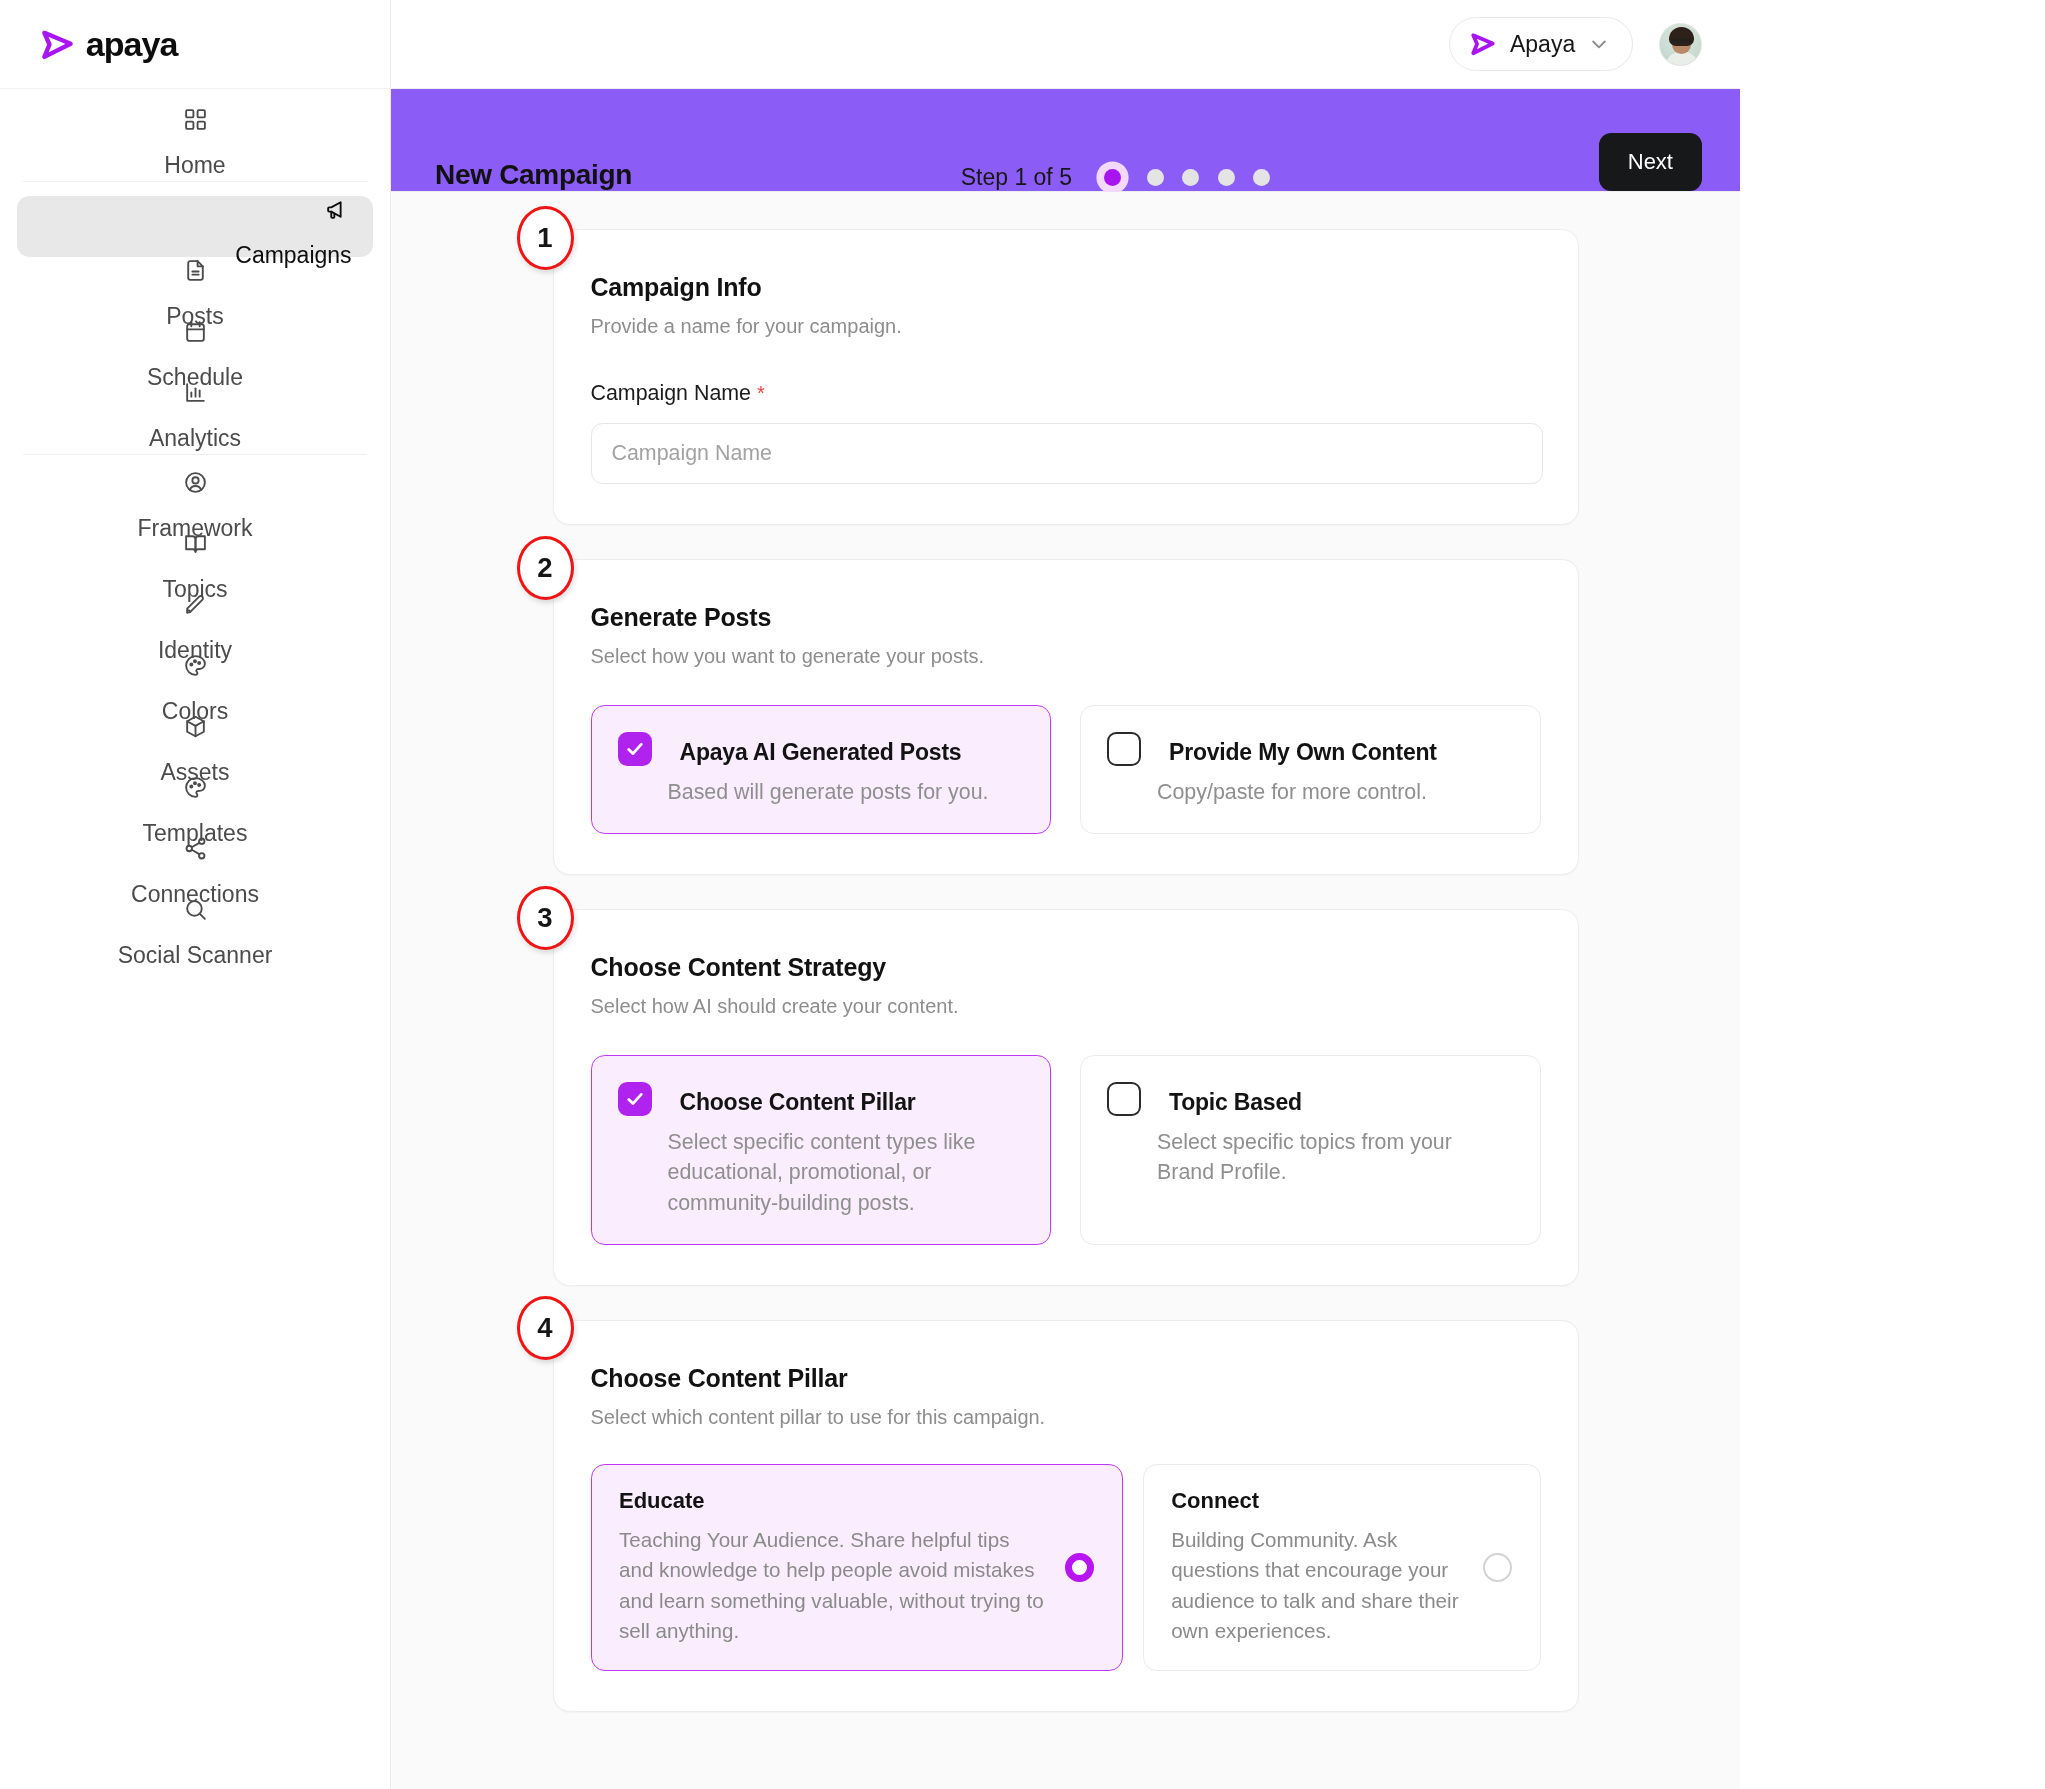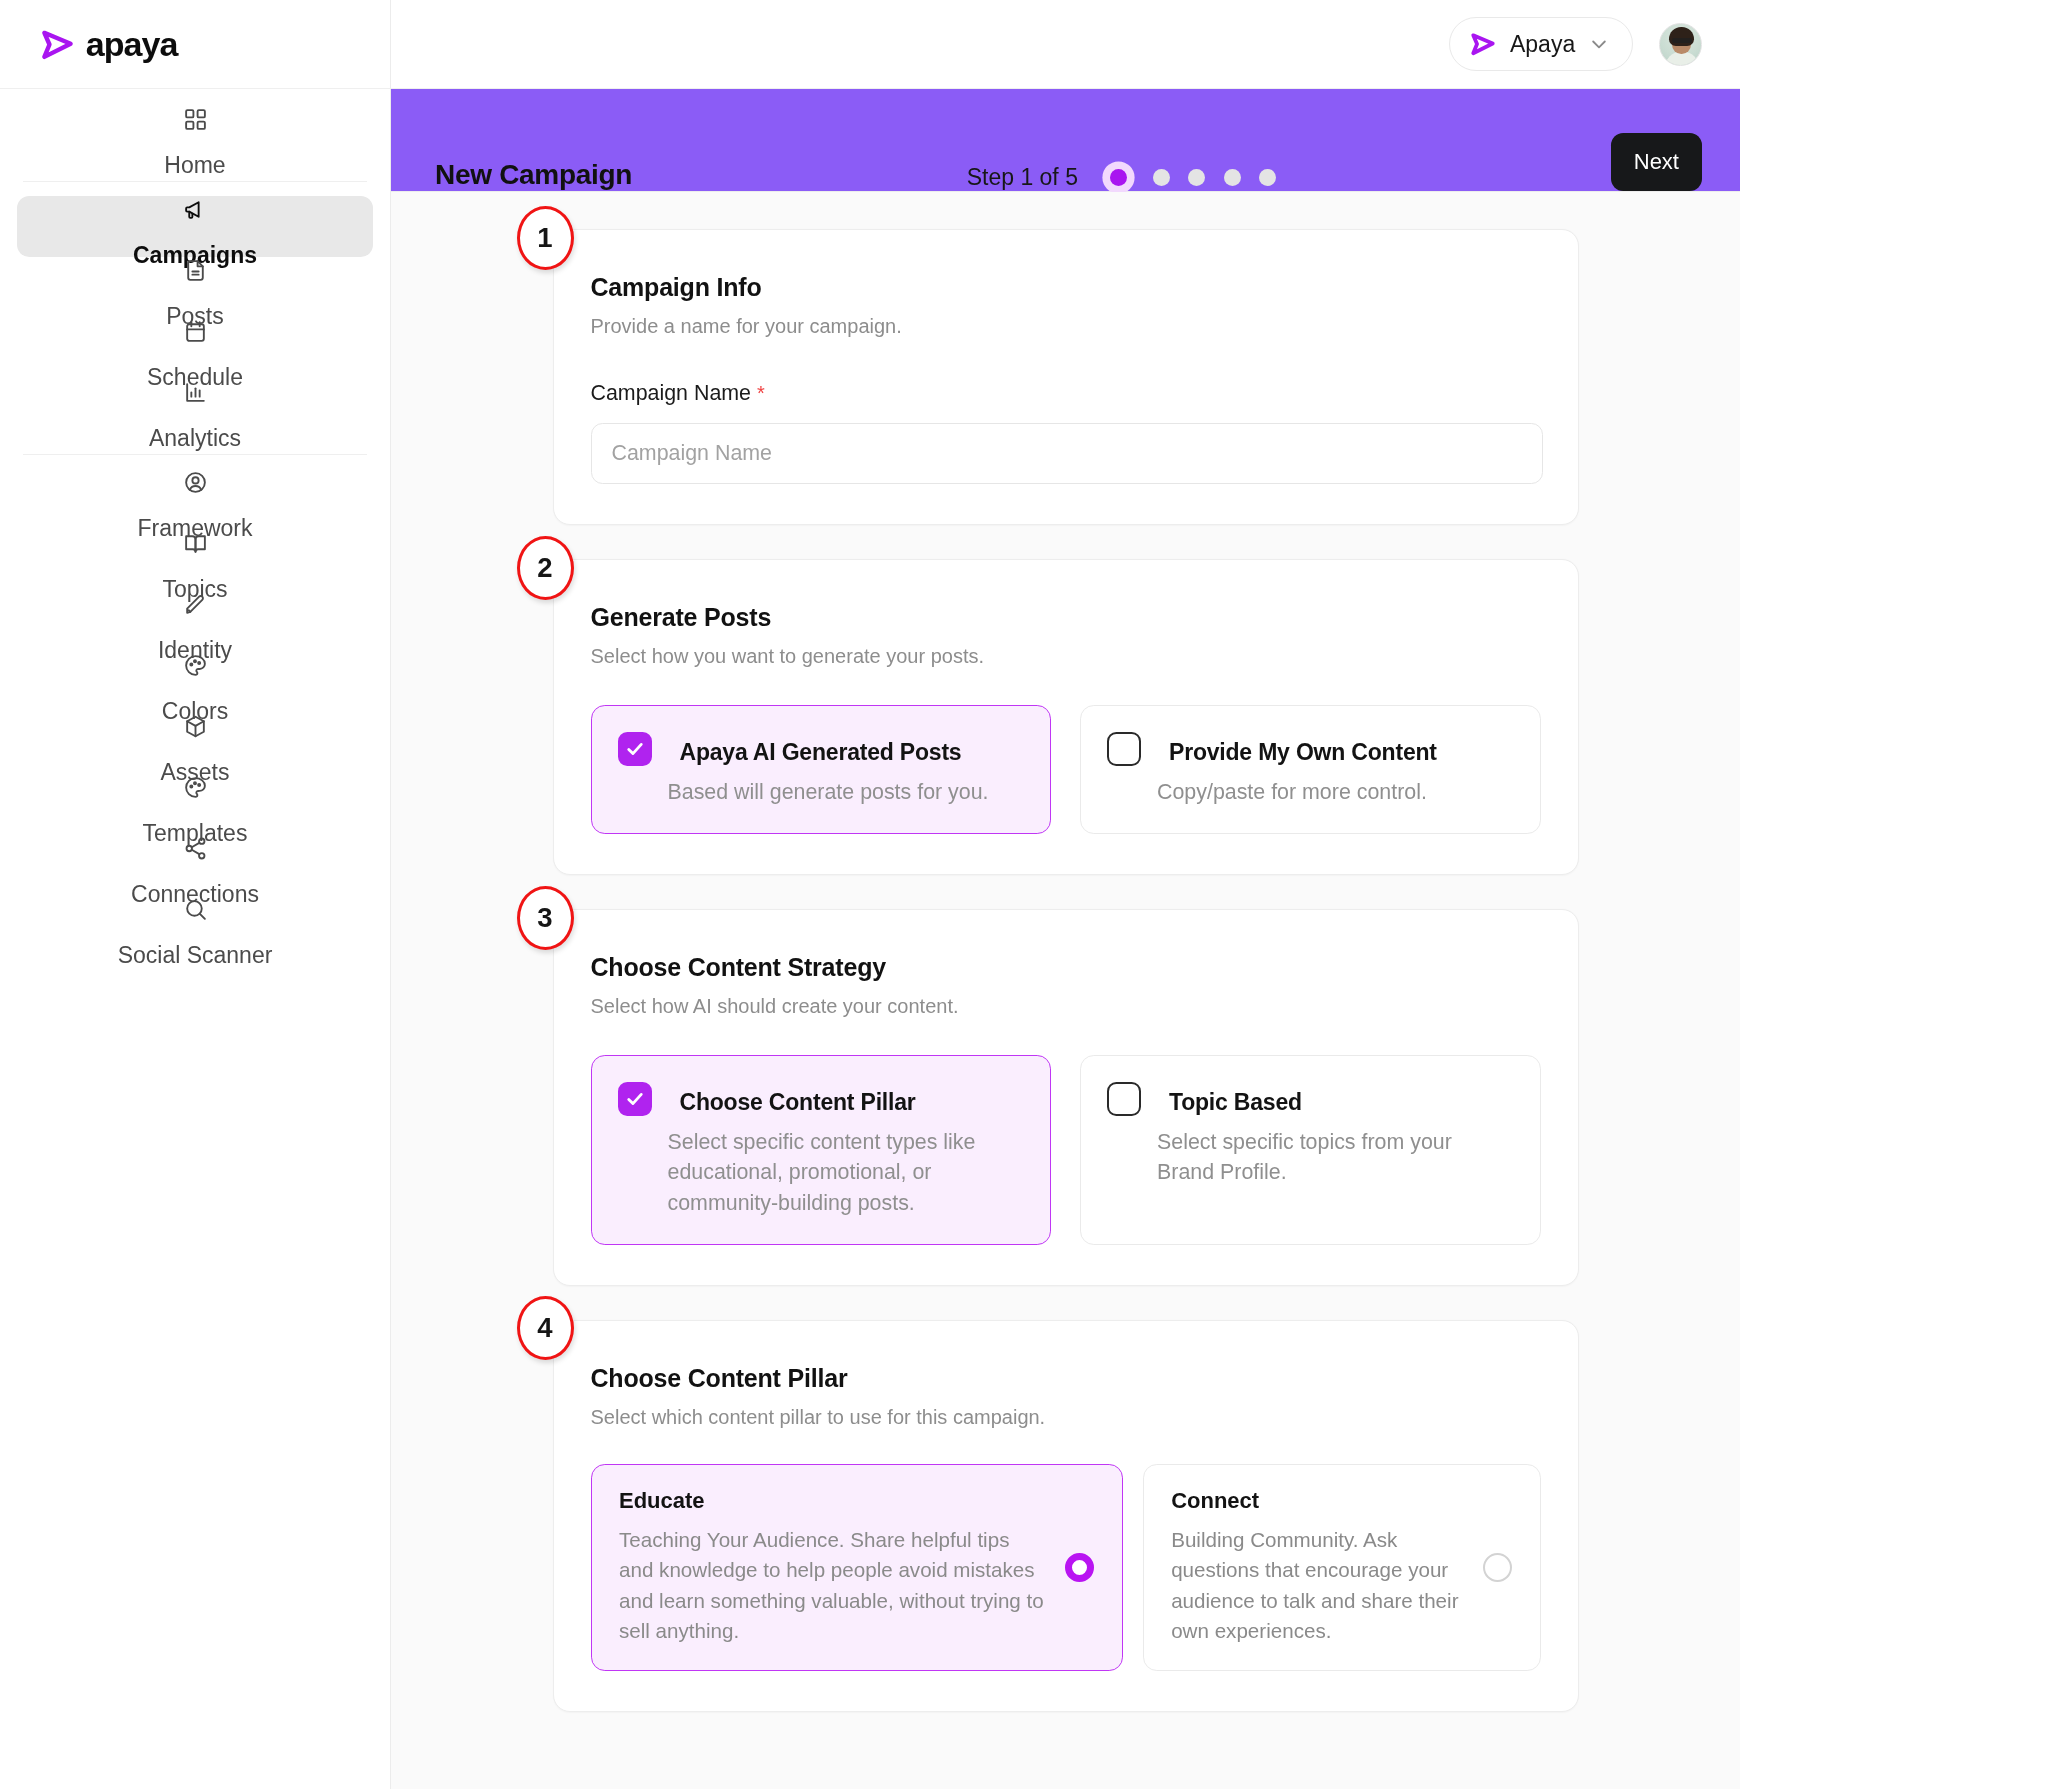--- a/index.html
+++ b/index.html
@@ -36,21 +36,21 @@
   .nav-item {
     display: flex; align-items: center; gap: 18.4px;
     height: 61px; padding: 0 21.4px;
     border-radius: 12.2px;
     color: #4b4b4b; font-size: 23px; font-weight: 400;
     cursor: pointer; white-space: nowrap; flex-direction: column;
   }
   .nav-item .ico { width: 27.5px; height: 27.5px; display:flex; align-items:center; justify-content:center; flex:0 0 27.5px; }
   .nav-item .ico svg { width: 25px; height: 25px; display:block; }
   .nav-item.active {
-    background: #e8e8e8; color: #0d0d0d; font-weight: 700;
+    background: #e8e8e8; color: #0d0d0d; font-weight: 400; align-items: flex-end;
   }
 
   
   .main { flex: 1; height: 1789px; display: flex; flex-direction: column; background:#fafafa; }
   .topbar {
     height: 89px; min-height: 89px; background: #ffffff;
     display: flex; align-items: center; justify-content: flex-end;
     padding-right: 38px; gap: 26px;
     border-bottom: 1.5px solid #efefef;
   }
@@ -96,21 +96,21 @@
   .stepper { display:flex; align-items:center; gap: 18.4px; margin: 0 auto; }
   .step-label { font-size: 23px; color:#171717; font-weight:400; margin-right: 6.1px; }
   .dot { width: 17px; height: 17px; border-radius:50%; background:#e4e4e4; }
   .dot.cur {
     width: 17px; height:17px; background:#a915f0;
     box-shadow: 0 0 0 7.6px #f2d9fd;
     margin: 0 7.6px;
   }
   .next-btn {
     background:#17181a; color:#fff; font-size:22px; font-weight:500;
-    border:none; border-radius:12.2px; padding: 16px 23px; cursor:pointer;
+    border:none; border-radius:12.2px; padding: 16px 29px; cursor:pointer;
     font-family:"Liberation Sans", sans-serif;
   }
 
   
   .content { flex:1; overflow:hidden; background:#fafafa; position:relative; padding-top: 37px;}
   .canvas { width: 100%; display:flex; flex-direction:column; align-items:center; }
 
   .section {
     position: relative;
     width: 1026px;

